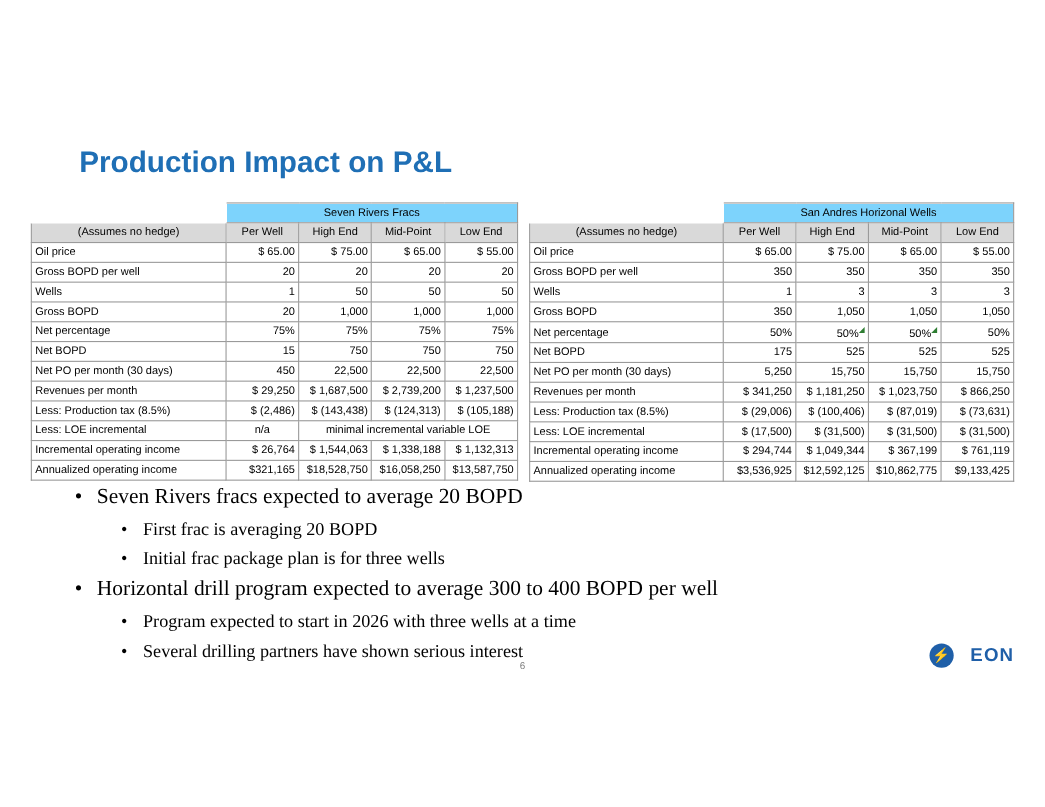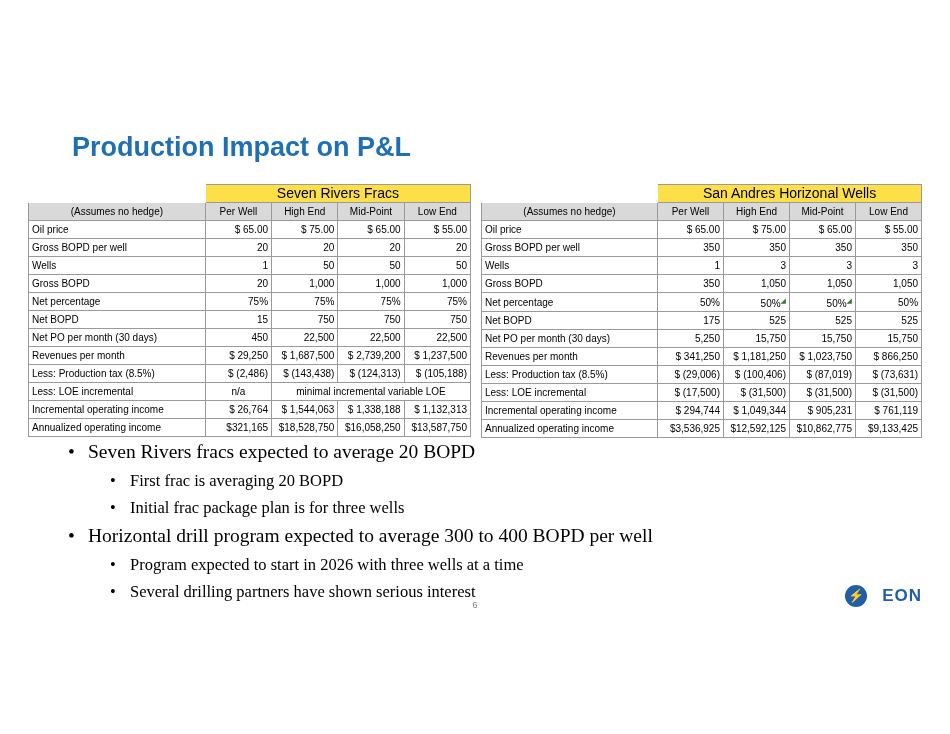--- a/index.html
+++ b/index.html
@@ -50,24 +50,24 @@
     border: 1px solid #9a9a9a;
     padding: 1px 3px;
     height: 15px;
     line-height: 13px;
     font-weight: normal;
     vertical-align: middle;
     white-space: nowrap;
     overflow: hidden;
   }
   .hdr-group {
-    background: #fde047;
+    background: #7dd3fc;
     text-align: center;
     font-weight: bold;
-    font-size: 14px;
+    font-size: 10px;
   }
   .hdr-blank {
     background: #ffffff;
     border: 1px solid #ffffff !important;
   }
   .hdr-sub {
     background: #d9d9d9;
     text-align: center;
     font-weight: bold;
     font-size: 10px;
@@ -378,21 +378,21 @@
             <td class="rowlabel indent">Less: LOE incremental</td>
             <td class="num">$   (17,500)</td>
             <td class="num">$     (31,500)</td>
             <td class="num">$     (31,500)</td>
             <td class="num">$    (31,500)</td>
           </tr>
           <tr class="total-row">
             <td class="rowlabel">Incremental operating income</td>
             <td class="num">$  294,744</td>
             <td class="num">$  1,049,344</td>
-            <td class="num">$    905,231</td>
+            <td class="num">$    367,199</td>
             <td class="num">$   761,119</td>
           </tr>
           <tr class="last-row">
             <td class="rowlabel">Annualized operating income</td>
             <td class="num">$3,536,925</td>
             <td class="num">$12,592,125</td>
             <td class="num">$10,862,775</td>
             <td class="num">$9,133,425</td>
           </tr>
         </tbody>

